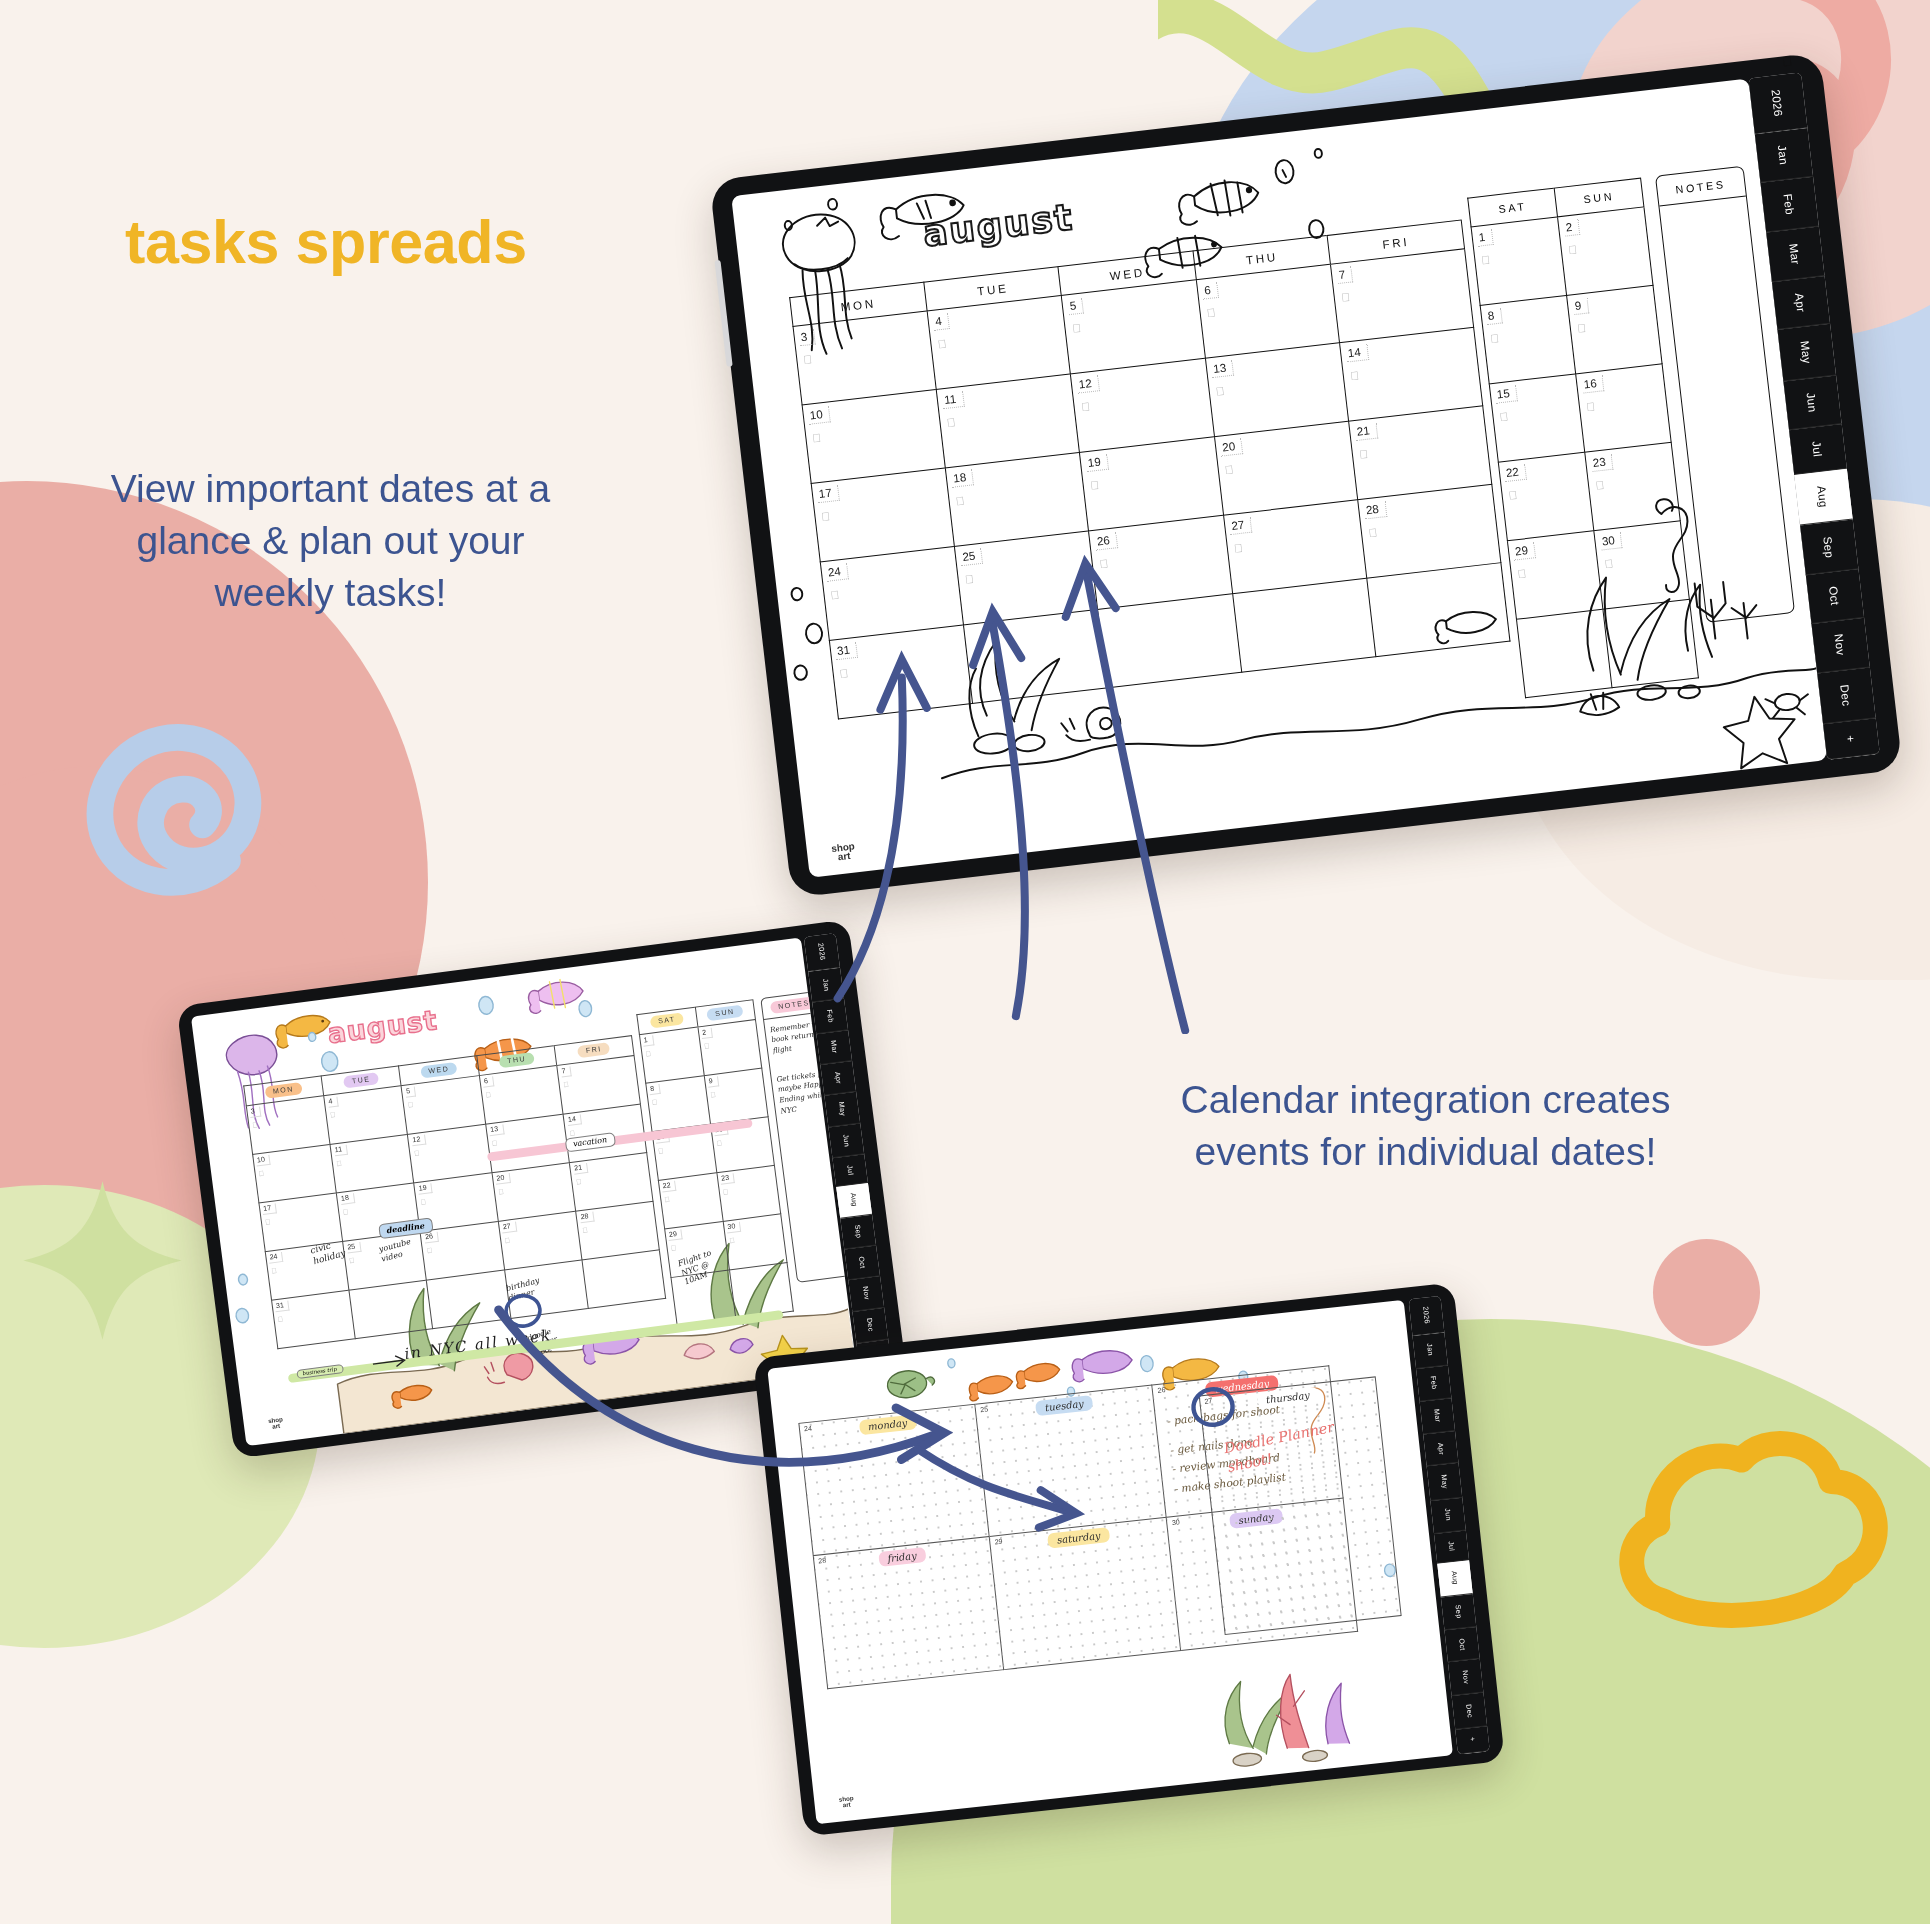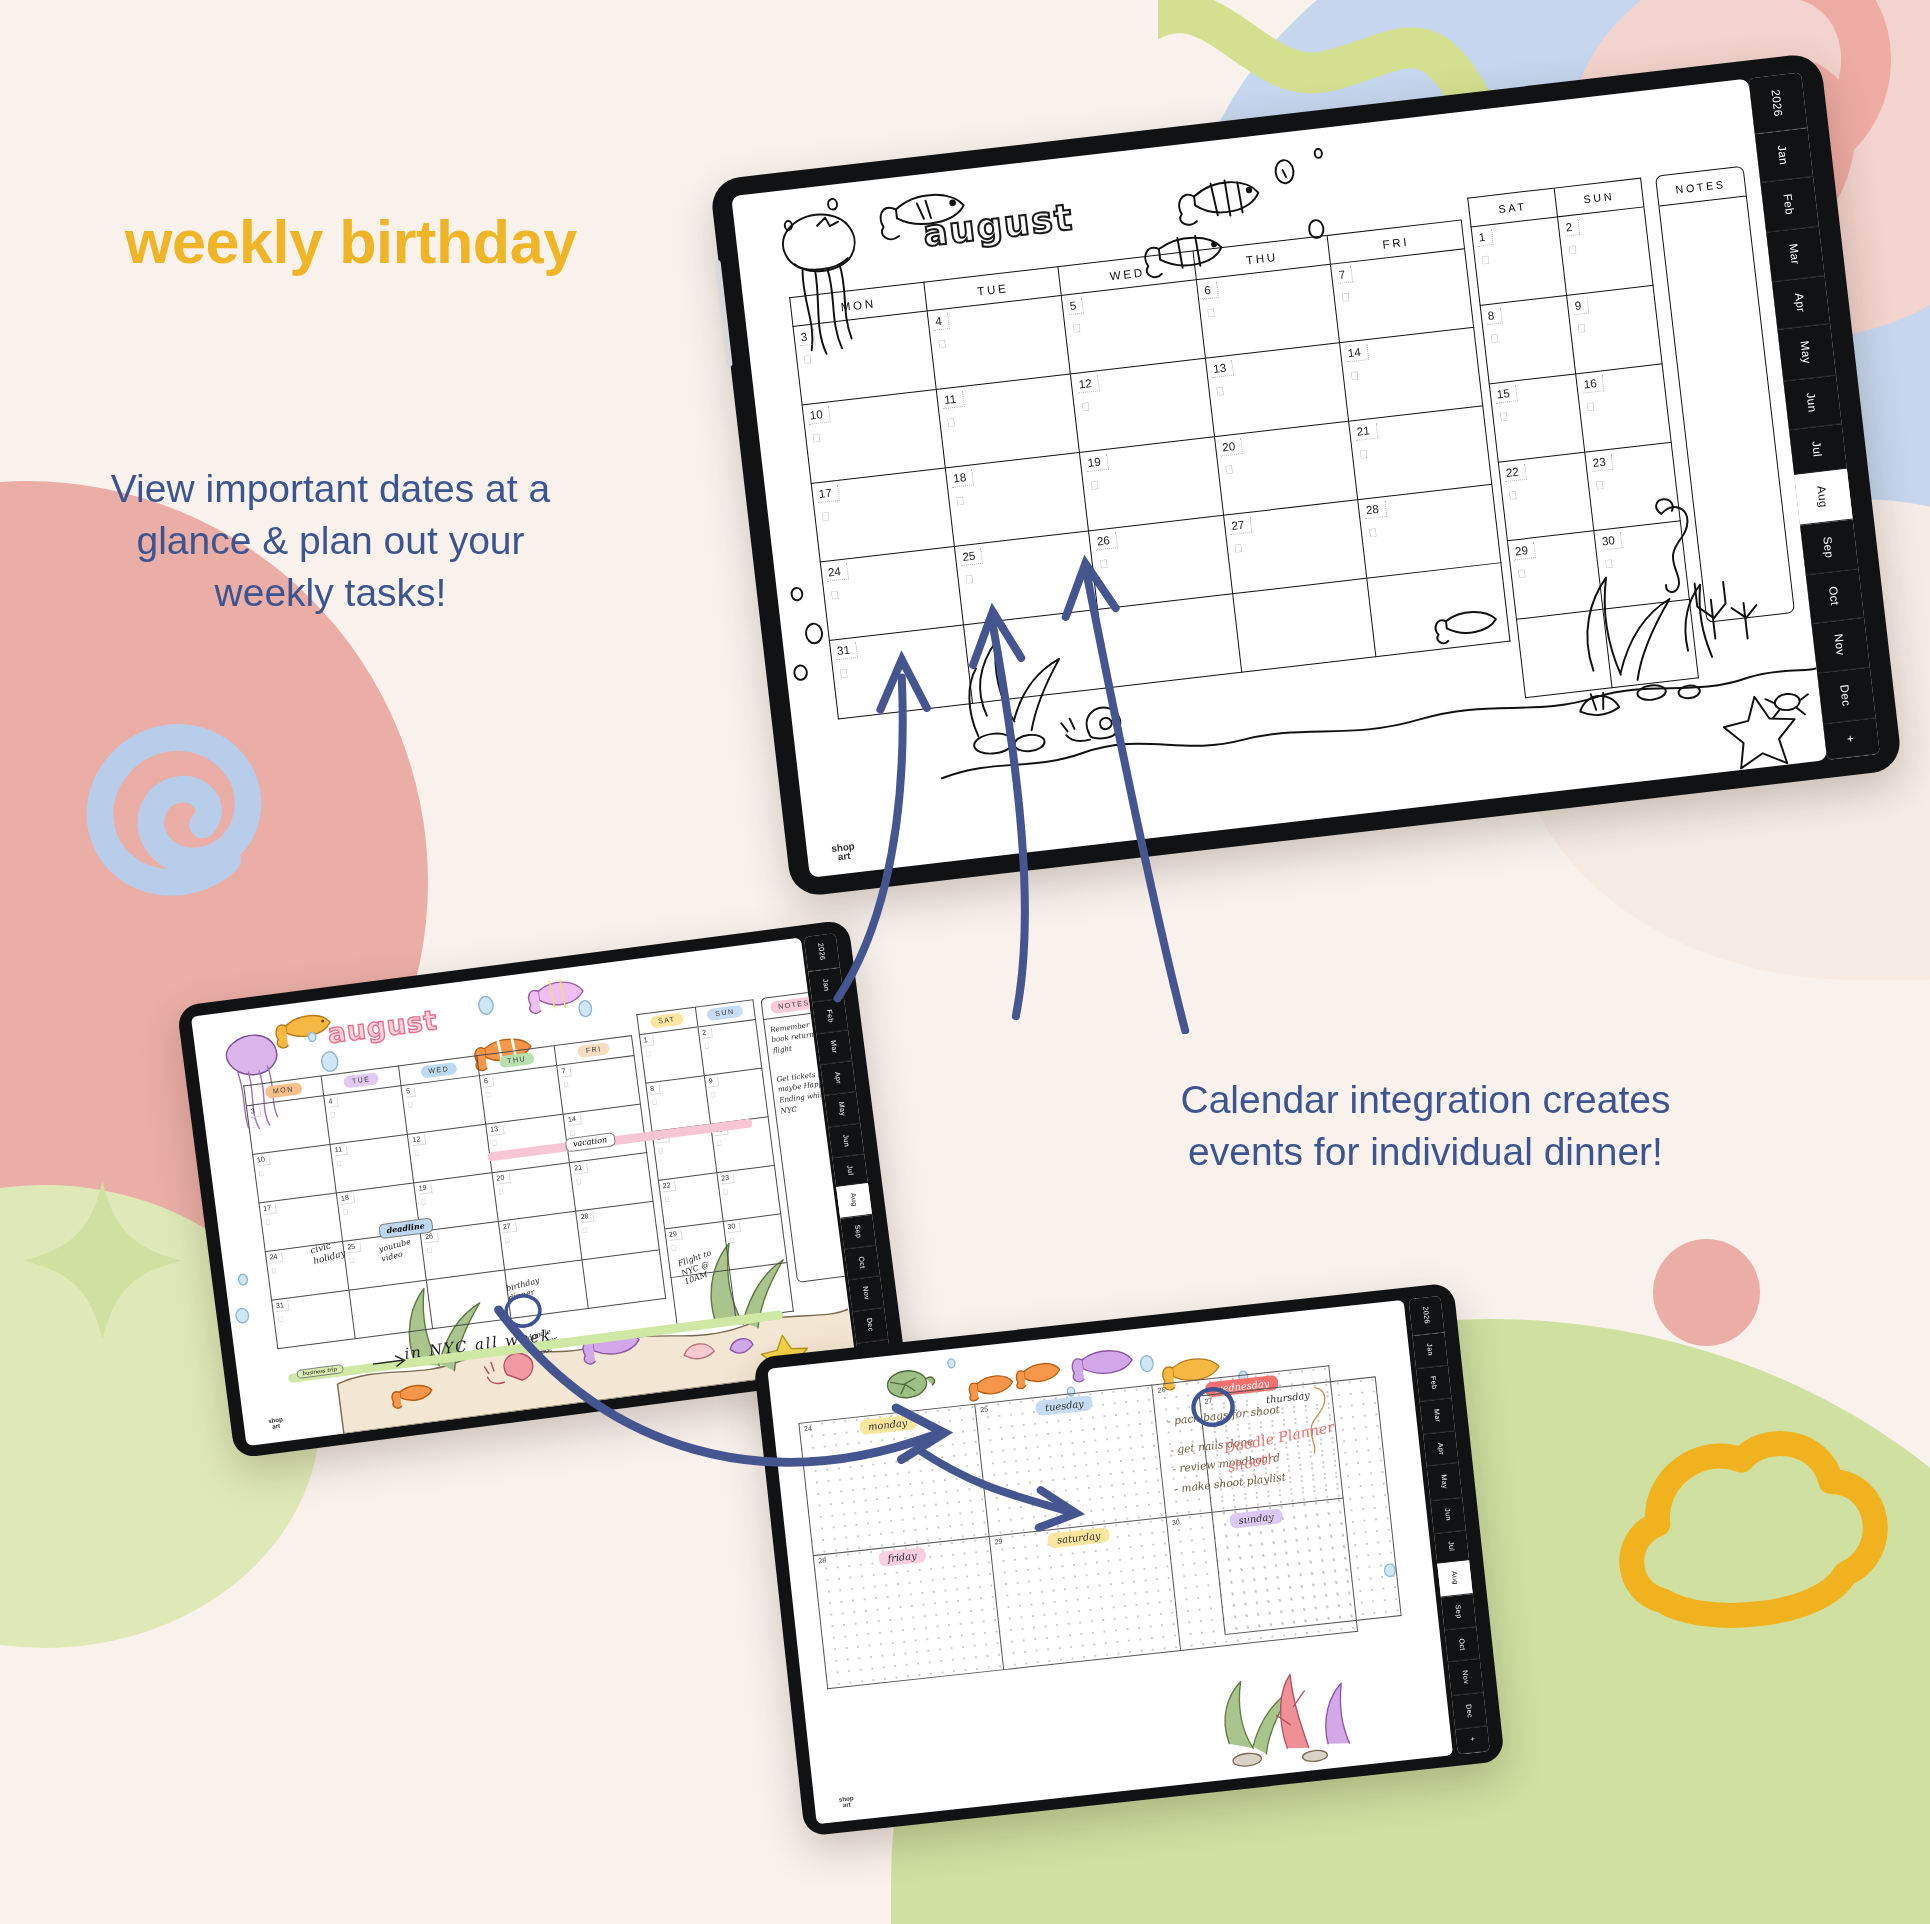--- a/index.html
+++ b/index.html
@@ -239,25 +239,25 @@
 
   <svg class="cloud-outline" viewBox="0 0 330 260">
     <path d="M62 196 C 18 186, 14 126, 56 110 C 50 58, 104 20, 150 38
              C 178 6, 240 16, 250 62 C 306 62, 320 142, 266 166
              C 240 214, 110 226, 62 196 Z" stroke="#f0b31f" stroke-width="28" fill="none" stroke-linejoin="round"></path>
   </svg>
 
   <div class="bg" style="left:1653px;top:1239px;width:107px;height:107px;background:#eaaea6;border-radius:50%"></div>
 
   <div class="headline">
-    <div>weekly birthday</div>
+    <div>tasks spreads</div>
   </div>
 
   <div class="copy" id="copy-1">View important dates at a glance &amp; plan out your weekly tasks!</div>
-  <div class="copy" id="copy-2">Calendar integration creates events for individual dinner!</div>
+  <div class="copy" id="copy-2">Calendar integration creates events for individual dates!</div>
 
   <div class="tablet" id="tablet-1">
     <div class="bezel-side" style="left:-3.6px;top:80px;width:5.3px;height:107px;border-radius:2.7px"></div>
     <div class="screen">
       <div class="cal1">
         <div class="cal1-title">august</div>
 
         <svg class="doodles" viewBox="0 0 1149 770">
           <g stroke="#111" stroke-width="2.2" fill="none" stroke-linecap="round" stroke-linejoin="round">
 

